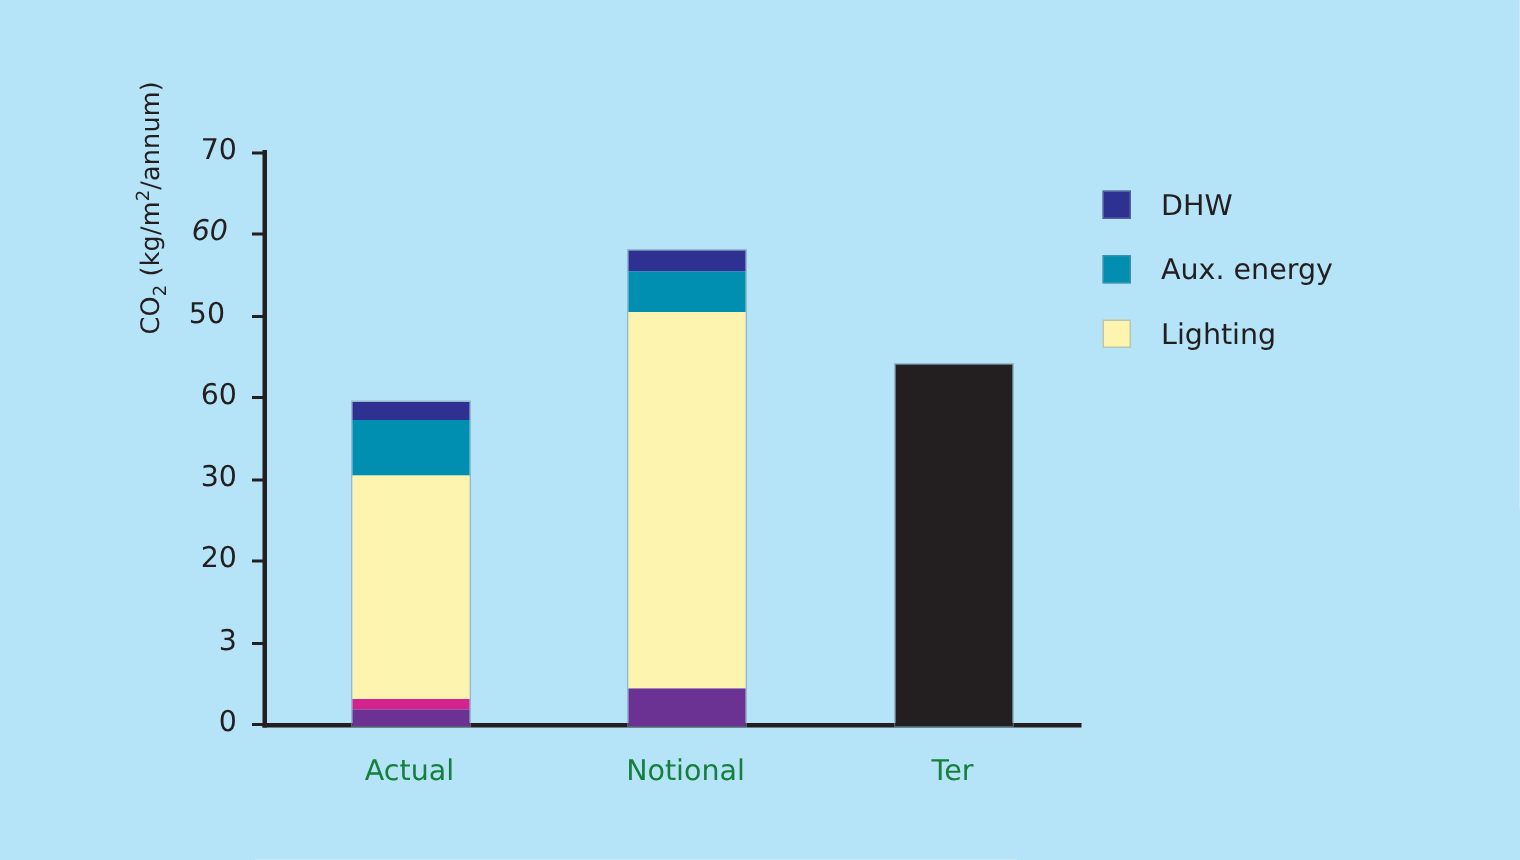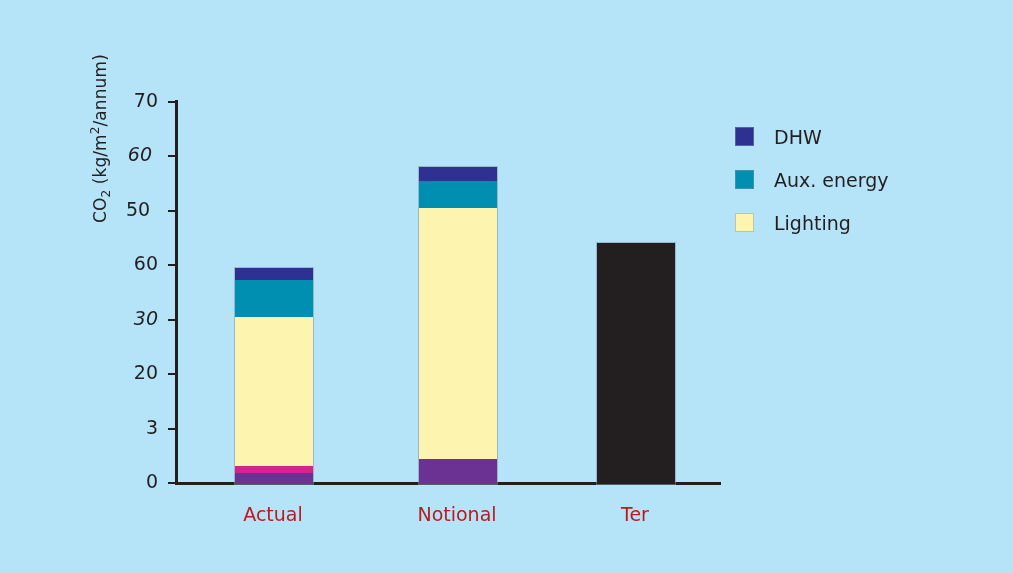--- a/index.html
+++ b/index.html
@@ -102,21 +102,21 @@
   .seg {
     width: 78px;
   }
   .cat-label {
     position: absolute;
     top: 18px;
     left: -22px;
     width: 122px;
     text-align: center;
     font-size: 19px;
-    color: #b91c1c;
+    color: #15803d;
   }
 
   
   #legend {
     position: absolute;
     left: 735px;
     top: 115px;
     width: 240px;
   }
   .legend-row {
@@ -155,21 +155,21 @@
         <div class="tick-mark" style="top: 427.571px;"></div>
         <div class="tick-label" style="top: 428.571px; left: 0px;">
           <span style="left: 118px; right: auto; width: 40px; text-align: right;">3</span>
         </div>
         <div class="tick-mark" style="top: 373.143px;"></div>
         <div class="tick-label" style="top: 374.143px; left: 0px;">
           <span style="left: 118px; right: auto; width: 40px; text-align: right;">20</span>
         </div>
         <div class="tick-mark" style="top: 318.714px;"></div>
         <div class="tick-label" style="top: 319.714px; left: 0px;">
-          <span style="left: 118px; right: auto; width: 40px; text-align: right; font-style: italic;">30</span>
+          <span style="left: 118px; right: auto; width: 40px; text-align: right;">30</span>
         </div>
         <div class="tick-mark" style="top: 264.286px;"></div>
         <div class="tick-label" style="top: 265.286px; left: 0px;">
           <span style="left: 118px; right: auto; width: 40px; text-align: right;">60</span>
         </div>
         <div class="tick-mark" style="top: 209.857px;"></div>
         <div class="tick-label" style="top: 210.857px; left: 0px;">
           <span style="left: 118px; right: auto; width: 40px; text-align: center;">50</span>
         </div>
         <div class="tick-mark" style="top: 155.429px;"></div>

